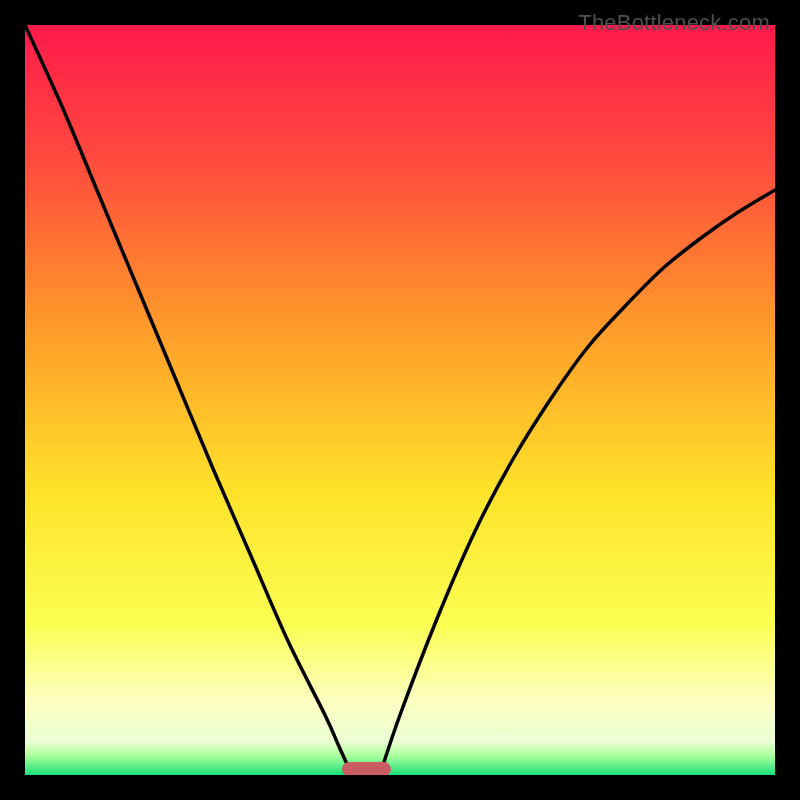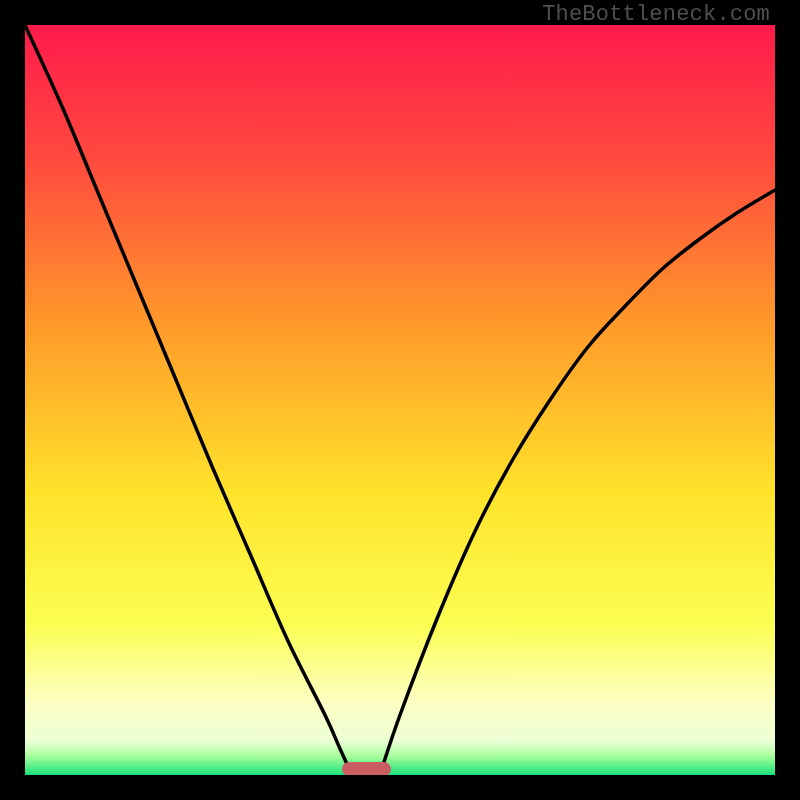--- a/index.html
+++ b/index.html
@@ -25,24 +25,24 @@
     width: 750px;
     height: 750px;
     overflow: hidden;
   }
   .gradient-bg {
     position: absolute;
     left: 0; top: 0; width: 100%; height: 100%;
   }
   .watermark {
     position: absolute;
-    top: 2px;
+    top: 10px;
     right: 30px;
     color: #4f4f4f;
-    font-family: Liberation Mono, monospace;
+    font-family: Liberation Sans, sans-serif;
     font-size: 22px;
     font-weight: 500;
     letter-spacing: 0.2px;
   }
   svg.curve {
     position: absolute;
     left: 0;
     top: 0;
     width: 750px;
     height: 750px;

